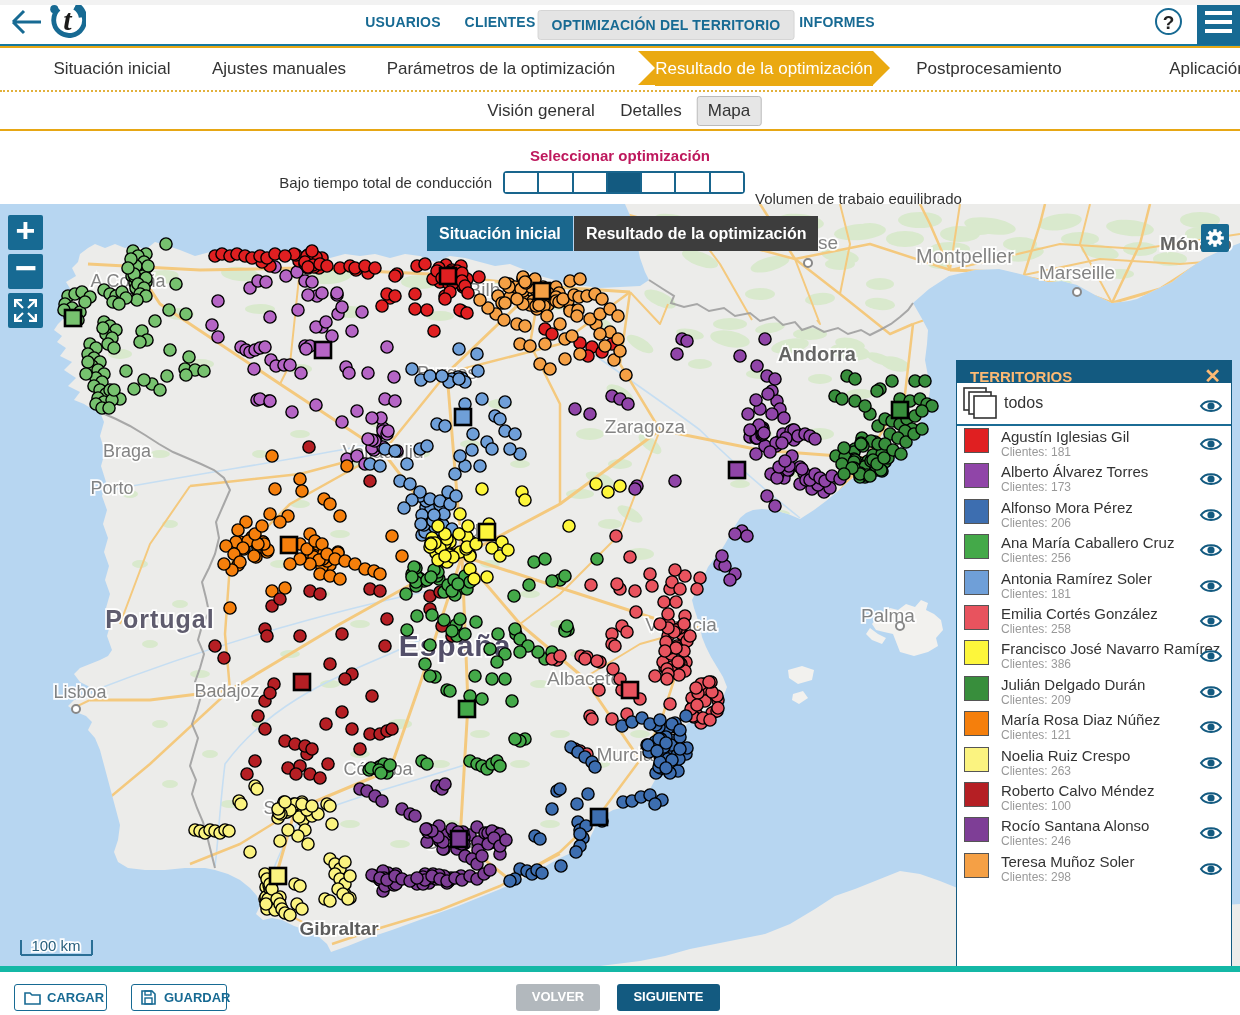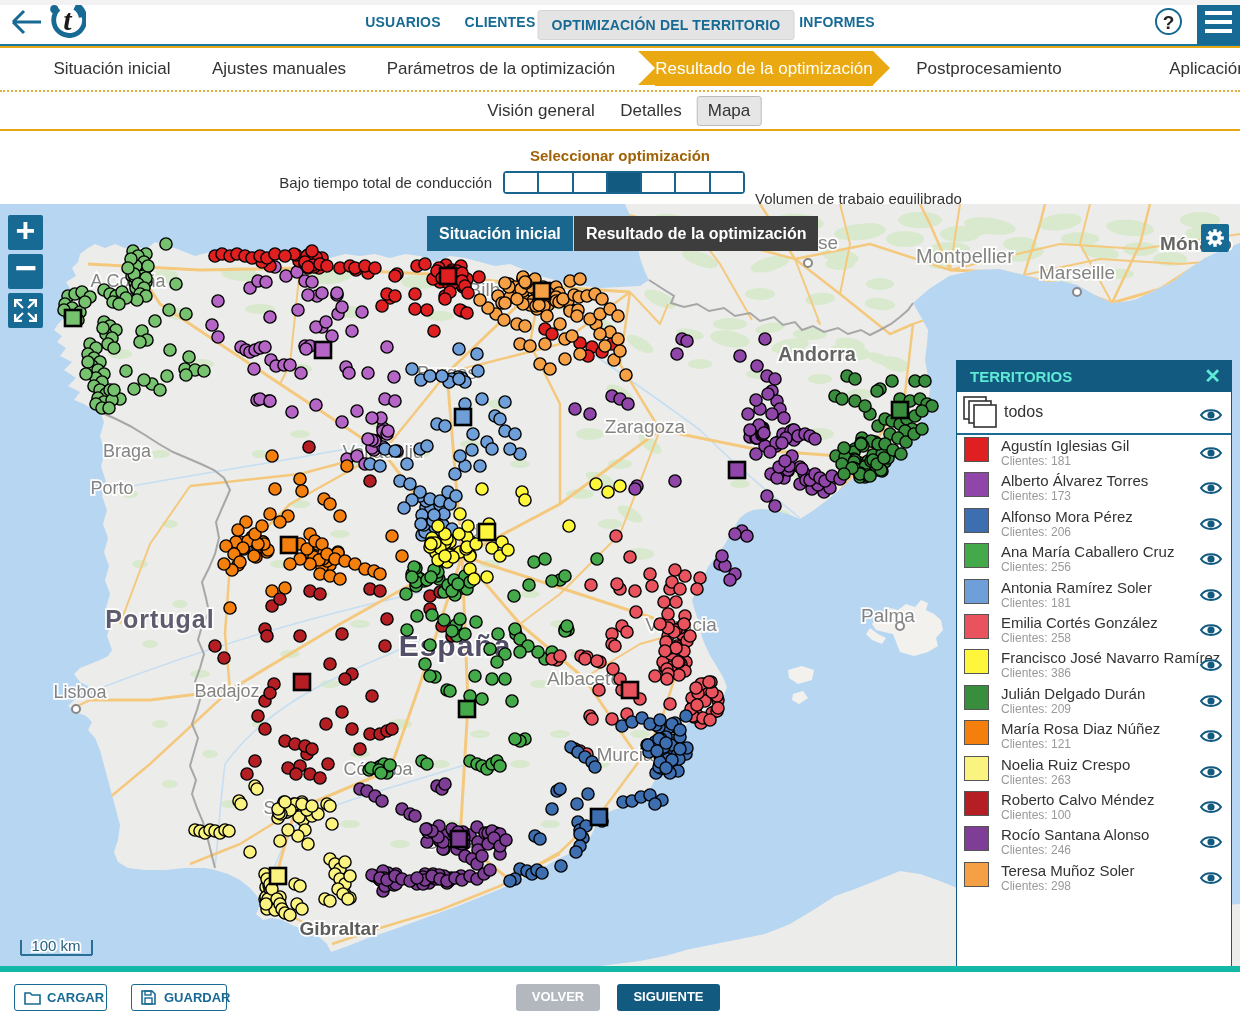--- a/index.html
+++ b/index.html
@@ -18,32 +18,32 @@
 .steps{height:42px;background:#fff;position:relative;font-size:17px;color:#333}
 .steps .st{position:absolute;top:0;line-height:42px;white-space:nowrap;transform:translateX(-50%)}
 .chev{position:absolute;top:3px;height:35px;background:#eaa911;color:#fff;line-height:35px;text-align:center;font-size:17px}
 .chev:before{content:"";position:absolute;left:-17px;top:0;border-top:17.5px solid #eaa911;border-bottom:17.5px solid #eaa911;border-left:17px solid transparent}
 .chev:after{content:"";position:absolute;right:-17px;top:0;border-top:17.5px solid transparent;border-bottom:17.5px solid transparent;border-left:17px solid #eaa911}
 .dotline{height:0;border-top:2px dotted #e2b13c}
 .subtabs{height:37px;position:relative;font-size:17px;color:#333}
 .subtabs .tb{position:absolute;line-height:37px;white-space:nowrap;transform:translateX(-50%)}
 .subtabs .pill{top:4px;line-height:28px;background:#e6e6e6;border:1px solid #bbb;border-radius:3px;padding:0 10px}
 .selwrap{height:73px;position:relative}
-.selhead{text-align:center;font-size:15px;font-weight:bold;color:#a16207;padding-top:16px}
+.selhead{text-align:center;font-size:15px;font-weight:bold;color:#be185d;padding-top:16px}
 .selrow{position:absolute;top:40px;left:0;right:0;font-size:15px;color:#333}
 .selrow .lab1{position:absolute;right:748px;top:3px}
 .selrow .lab2{position:absolute;left:755px;top:19px}
 .seg{position:absolute;left:503px;top:0;width:242px;height:23px;border:2px solid #19658d;border-radius:4px;background:#fff;display:flex}
 .seg div{flex:1;border-left:2px solid #19658d;background:#fff}
 .seg div:first-child{border-left:none}
 .mapwrap{position:relative;width:1240px;height:762px;background:#b7d6f1;overflow:hidden}
 .zbtn{position:absolute;left:8px;width:35px;height:35px;background:#176a93;color:#fff;text-align:center;border-radius:2px}
 .mbtn{position:absolute;top:12px;height:35px;line-height:35px;color:#fff;font-weight:bold;font-size:16px;padding:0 12px}
 .panel{position:absolute;left:956px;top:156px;width:276px;bottom:0;background:#fff;border:1px solid #135a80;border-bottom:none}
-.phead{height:31px;background:#135a80;color:#5eead4;font-weight:bold;font-size:15px;line-height:31px;padding-left:13px;position:relative}
+.phead{height:22px;background:#135a80;color:#fdba74;font-weight:bold;font-size:15px;line-height:31px;padding-left:13px;position:relative}
 .phead .x{position:absolute;right:10px;top:0;font-size:20px;font-weight:bold}
 .todos{height:43px;border-bottom:2px solid #1b6c95;position:relative}
 .todos .t{position:absolute;left:47px;top:11px;font-size:16px;color:#333}
 .prow{height:35.4px;position:relative}
 .prow .sq{position:absolute;left:7px;top:2px;width:25px;height:25px;border:1px solid #555}
 .prow .nm{position:absolute;left:44px;top:2px;font-size:15px;color:#333;white-space:nowrap}
 .prow .cl{position:absolute;left:44px;top:19px;font-size:12px;color:#999}
 .eye{position:absolute;right:8px;top:6px}
 .todos .eye{top:11px}
 .footer{height:49px;background:#fff;border-top:6px solid #14b8a6;position:relative}

